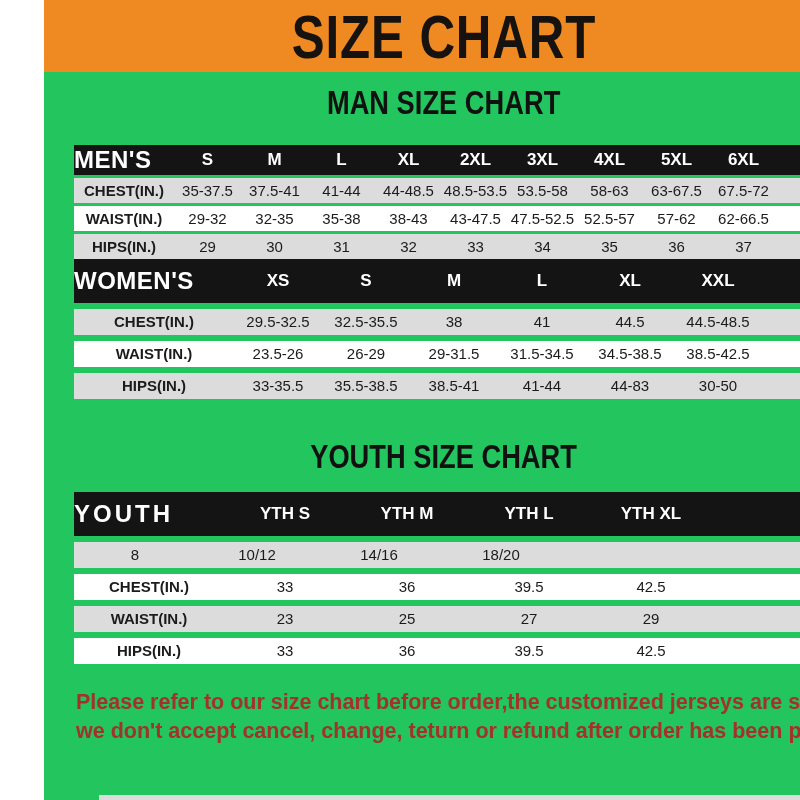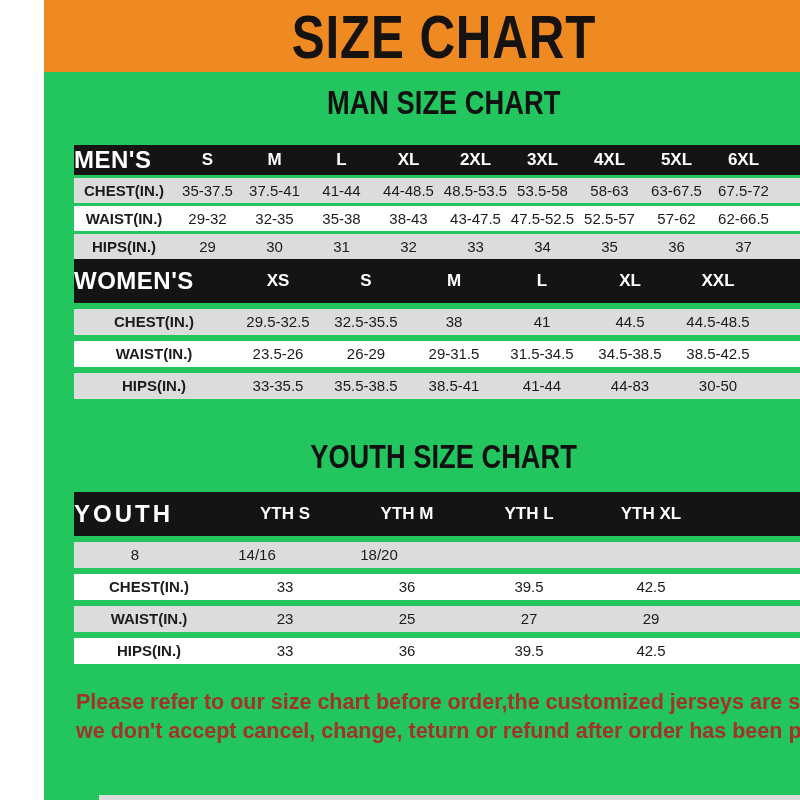--- a/index.html
+++ b/index.html
@@ -216,20 +216,21 @@
     <div class="size-table youth">
       <div class="bar">
           <div class="cell corner">YOUTH</div>
           <div class="cell size">YTH S</div>
           <div class="cell size">YTH M</div>
           <div class="cell size">YTH L</div>
           <div class="cell size">YTH XL</div>
         </div>
     <div class="trow gray">
           <div class="cell val">8</div>
+          <div class="cell val">10/12</div>
           <div class="cell val">14/16</div>
           <div class="cell val">18/20</div>
         </div>
         <div class="trow">
           <div class="cell rowlabel">CHEST(IN.)</div>
           <div class="cell val">33</div>
           <div class="cell val">36</div>
           <div class="cell val">39.5</div>
           <div class="cell val">42.5</div>
         </div>

